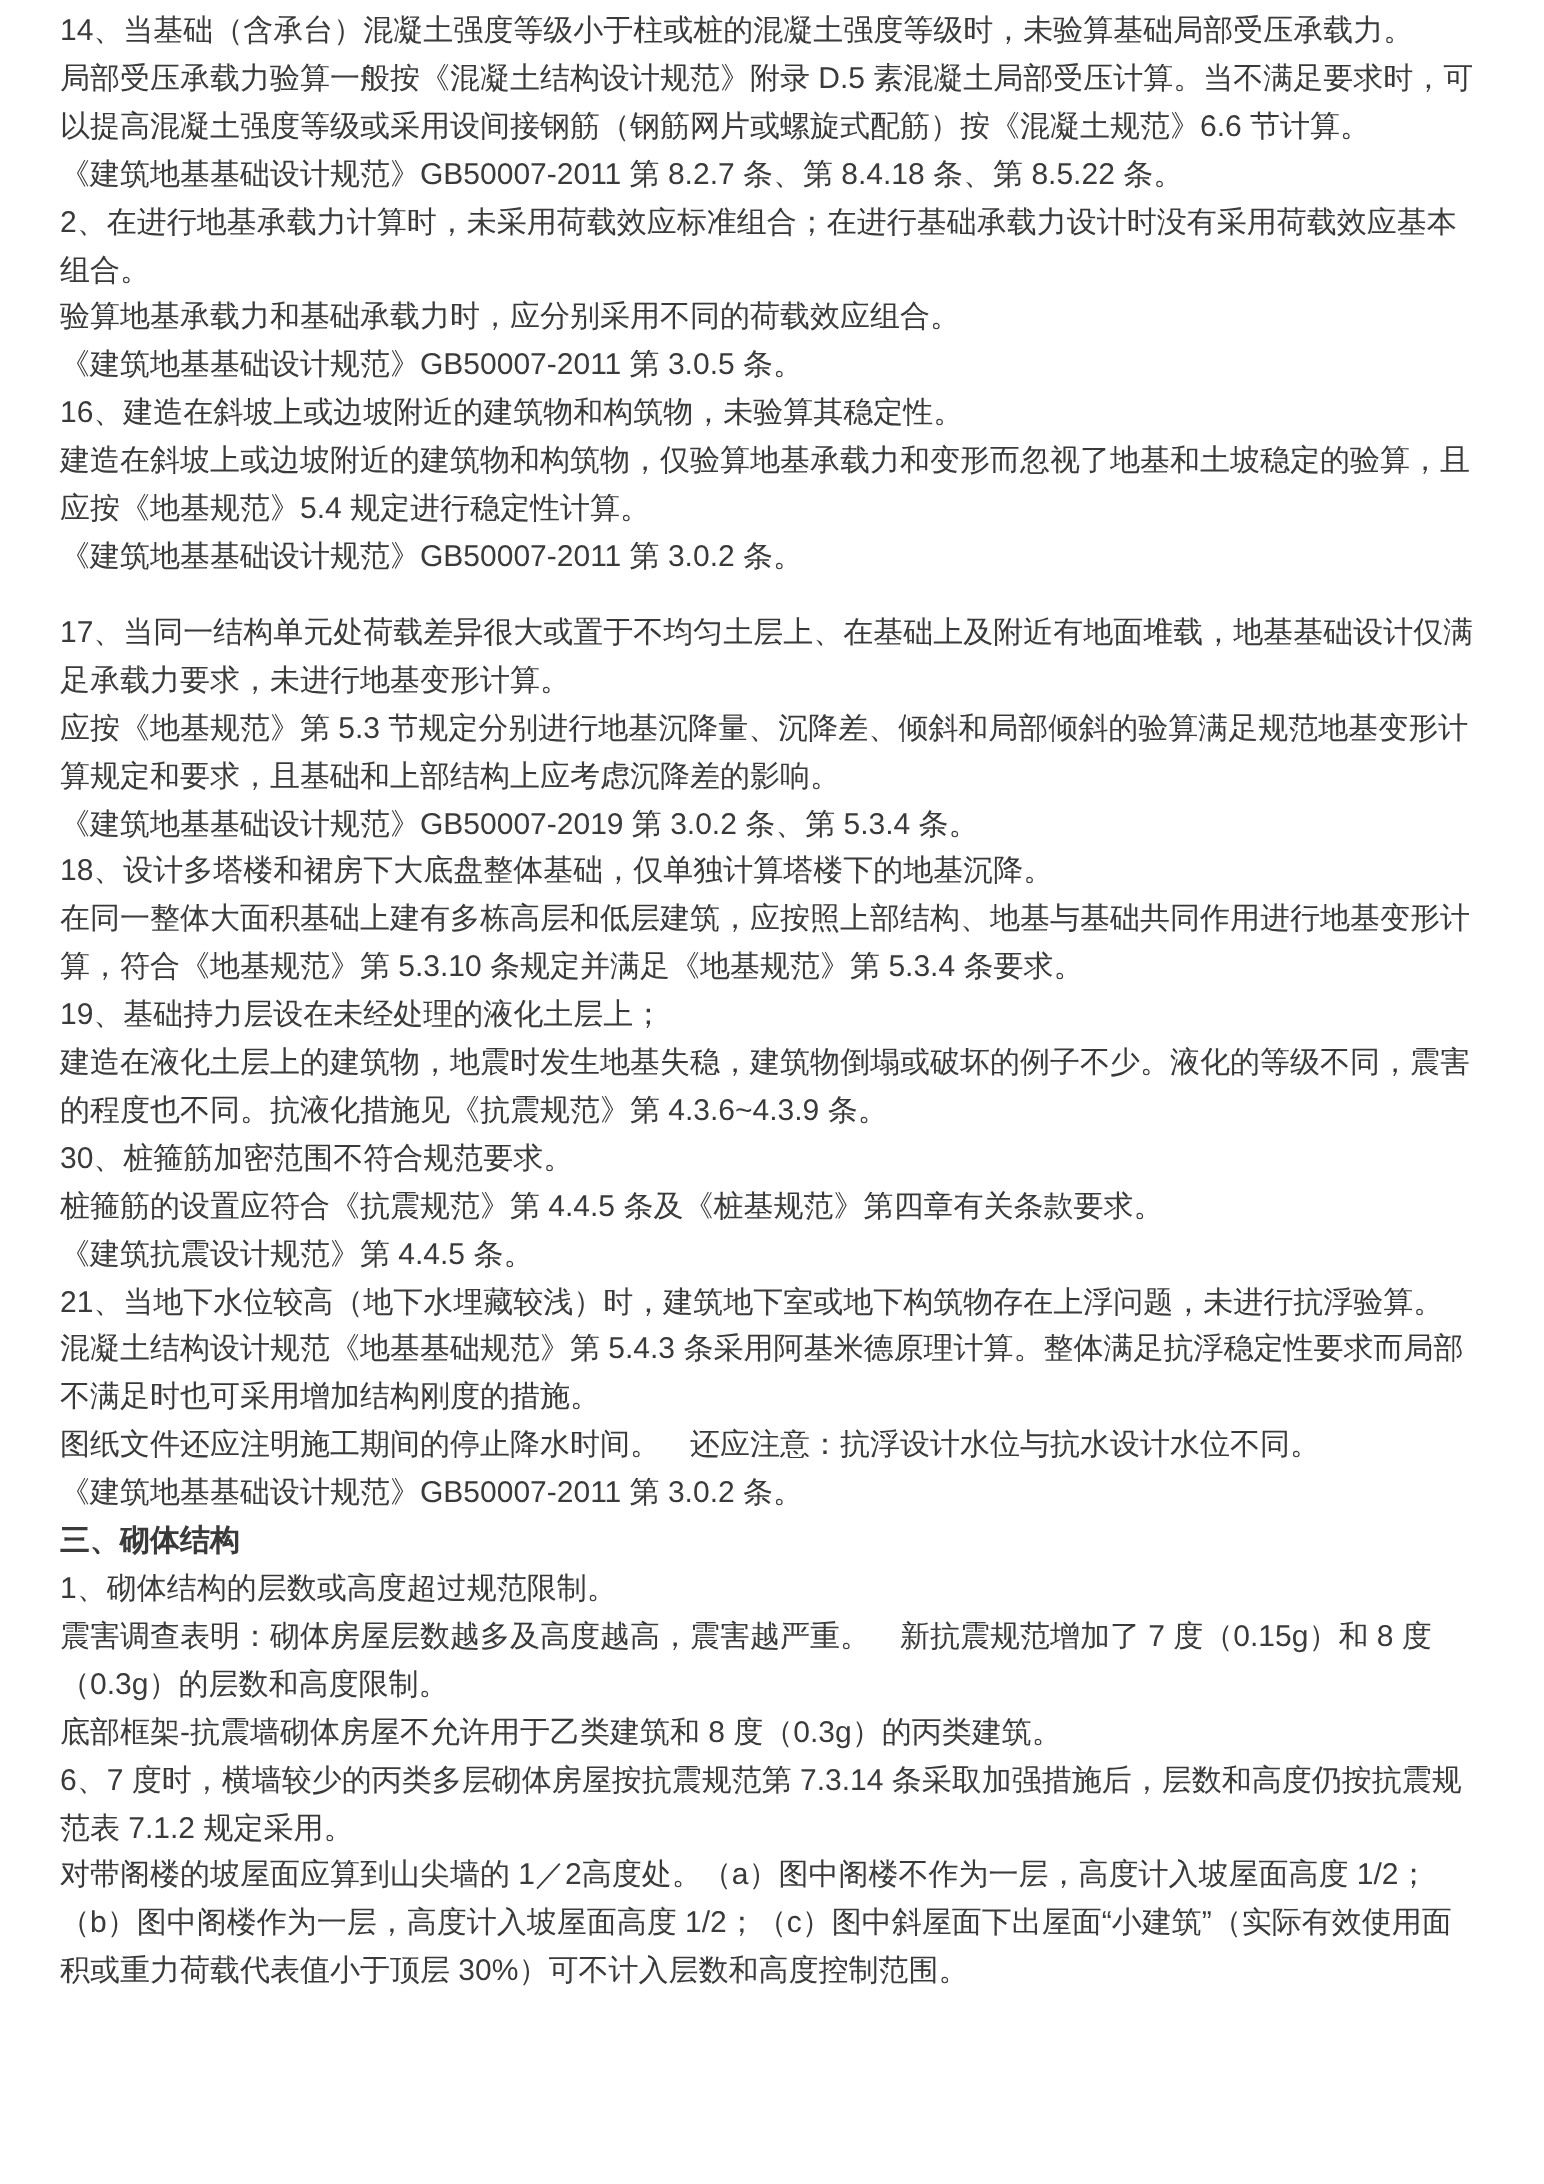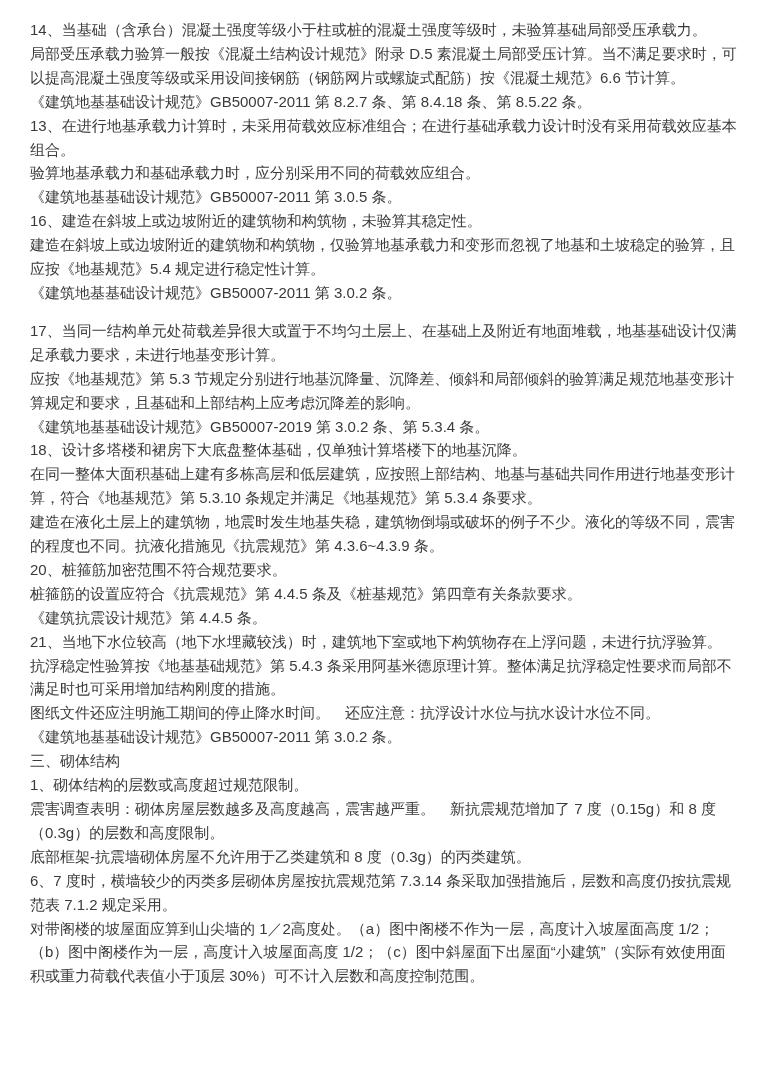--- a/index.html
+++ b/index.html
@@ -9,64 +9,65 @@
   }
   body {
     width: 772px;
     height: 1092px;
     overflow: hidden;
   }
   .doc-page {
     box-sizing: border-box;
     width: 772px;
     height: 768px;
-    padding: 18px 32px 0 30px;
+    padding: 4px 32px 0 30px;
     background: #ffffff;
     font-family: "Liberation Sans", sans-serif;
     font-size: 15px;
     line-height: 23.9px;
     color: #3a3a3a;
   }
   .para {
     margin: 0;
     padding: 0;
     text-align: left;
     overflow-wrap: break-word;
   }
   .para.gap-before {
     margin-top: 14px;
   }
   .para.section-heading {
-    font-weight: normal; 
+    font-weight: bold; 
   }
 </style>
 </head>
 <body>
 
 <div class="doc-page" id="doc-page" style="background: rgb(255, 255, 255); color: rgb(58, 58, 58);">
     <p class="para">14、当基础（含承台）混凝土强度等级小于柱或桩的混凝土强度等级时，未验算基础局部受压承载力。</p>
     <p class="para">局部受压承载力验算一般按《混凝土结构设计规范》附录 D.5 素混凝土局部受压计算。当不满足要求时，可以提高混凝土强度等级或采用设间接钢筋（钢筋网片或螺旋式配筋）按《混凝土规范》6.6 节计算。</p>
     <p class="para">《建筑地基基础设计规范》GB50007-2011 第 8.2.7 条、第 8.4.18 条、第 8.5.22 条。</p>
-    <p class="para">13、在进行地基承载力计算时，未采用荷载效应标准组合；在进行基础承载力设计时没有采用荷载效应基本组合。</p>
+    <p class="para">2、在进行地基承载力计算时，未采用荷载效应标准组合；在进行基础承载力设计时没有采用荷载效应基本组合。</p>
     <p class="para">验算地基承载力和基础承载力时，应分别采用不同的荷载效应组合。</p>
     <p class="para">《建筑地基基础设计规范》GB50007-2011 第 3.0.5 条。</p>
     <p class="para">16、建造在斜坡上或边坡附近的建筑物和构筑物，未验算其稳定性。</p>
     <p class="para">建造在斜坡上或边坡附近的建筑物和构筑物，仅验算地基承载力和变形而忽视了地基和土坡稳定的验算，且应按《地基规范》5.4 规定进行稳定性计算。</p>
     <p class="para">《建筑地基基础设计规范》GB50007-2011 第 3.0.2 条。</p>
     <p class="para gap-before">17、当同一结构单元处荷载差异很大或置于不均匀土层上、在基础上及附近有地面堆载，地基基础设计仅满足承载力要求，未进行地基变形计算。</p>
     <p class="para">应按《地基规范》第 5.3 节规定分别进行地基沉降量、沉降差、倾斜和局部倾斜的验算满足规范地基变形计算规定和要求，且基础和上部结构上应考虑沉降差的影响。</p>
     <p class="para">《建筑地基基础设计规范》GB50007-2019 第 3.0.2 条、第 5.3.4 条。</p>
     <p class="para">18、设计多塔楼和裙房下大底盘整体基础，仅单独计算塔楼下的地基沉降。</p>
     <p class="para">在同一整体大面积基础上建有多栋高层和低层建筑，应按照上部结构、地基与基础共同作用进行地基变形计算，符合《地基规范》第 5.3.10 条规定并满足《地基规范》第 5.3.4 条要求。</p>
+    <p class="para">19、基础持力层设在未经处理的液化土层上；</p>
     <p class="para">建造在液化土层上的建筑物，地震时发生地基失稳，建筑物倒塌或破坏的例子不少。液化的等级不同，震害的程度也不同。抗液化措施见《抗震规范》第 4.3.6~4.3.9 条。</p>
-    <p class="para">20、桩箍筋加密范围不符合规范要求。</p>
+    <p class="para">30、桩箍筋加密范围不符合规范要求。</p>
     <p class="para">桩箍筋的设置应符合《抗震规范》第 4.4.5 条及《桩基规范》第四章有关条款要求。</p>
     <p class="para">《建筑抗震设计规范》第 4.4.5 条。</p>
     <p class="para">21、当地下水位较高（地下水埋藏较浅）时，建筑地下室或地下构筑物存在上浮问题，未进行抗浮验算。</p>
-    <p class="para">抗浮稳定性验算按《地基基础规范》第 5.4.3 条采用阿基米德原理计算。整体满足抗浮稳定性要求而局部不满足时也可采用增加结构刚度的措施。</p>
+    <p class="para">混凝土结构设计规范《地基基础规范》第 5.4.3 条采用阿基米德原理计算。整体满足抗浮稳定性要求而局部不满足时也可采用增加结构刚度的措施。</p>
     <p class="para">图纸文件还应注明施工期间的停止降水时间。　还应注意：抗浮设计水位与抗水设计水位不同。</p>
     <p class="para">《建筑地基基础设计规范》GB50007-2011 第 3.0.2 条。</p>
     <p class="para section-heading">三、砌体结构</p>
     <p class="para">1、砌体结构的层数或高度超过规范限制。</p>
     <p class="para">震害调查表明：砌体房屋层数越多及高度越高，震害越严重。　新抗震规范增加了 7 度（0.15g）和 8 度（0.3g）的层数和高度限制。</p>
     <p class="para">底部框架-抗震墙砌体房屋不允许用于乙类建筑和 8 度（0.3g）的丙类建筑。</p>
     <p class="para">6、7 度时，横墙较少的丙类多层砌体房屋按抗震规范第 7.3.14 条采取加强措施后，层数和高度仍按抗震规范表 7.1.2 规定采用。</p>
     <p class="para">对带阁楼的坡屋面应算到山尖墙的 1／2高度处。（a）图中阁楼不作为一层，高度计入坡屋面高度 1/2；（b）图中阁楼作为一层，高度计入坡屋面高度 1/2；（c）图中斜屋面下出屋面“小建筑”（实际有效使用面积或重力荷载代表值小于顶层 30%）可不计入层数和高度控制范围。</p>
   </div>
 

